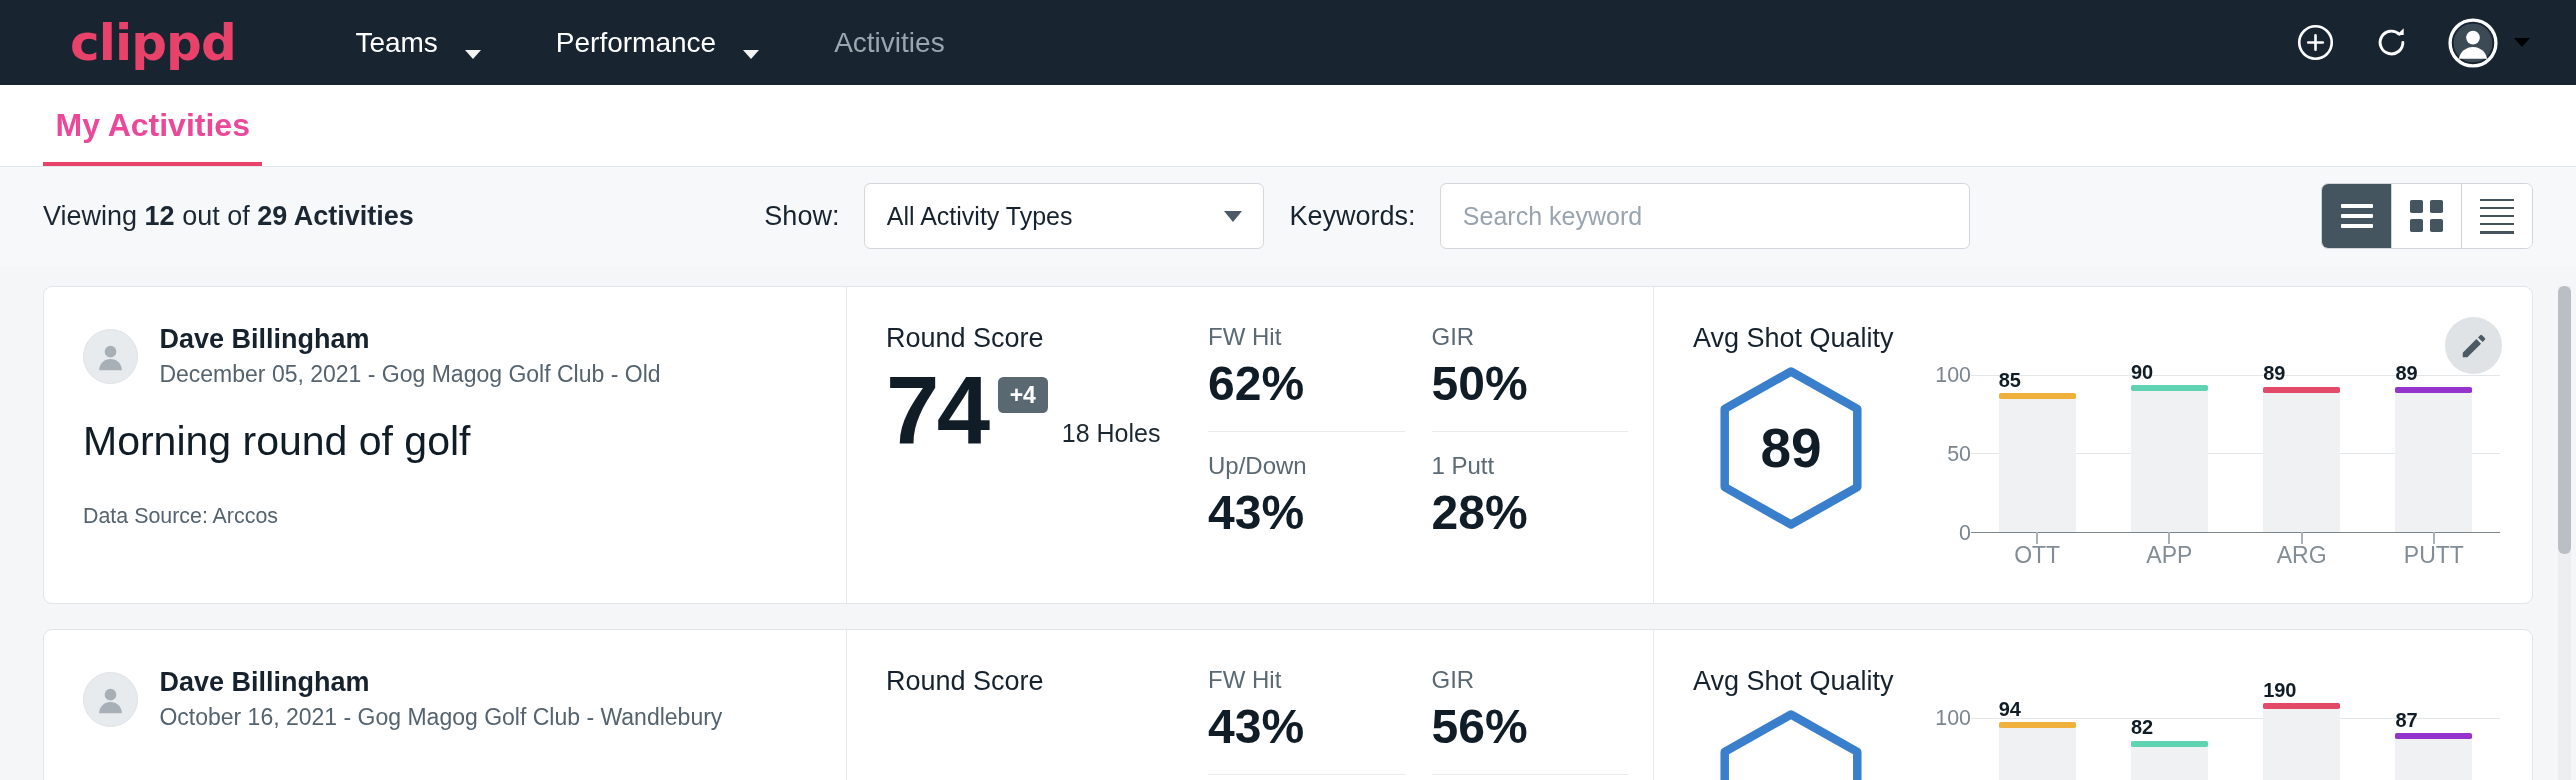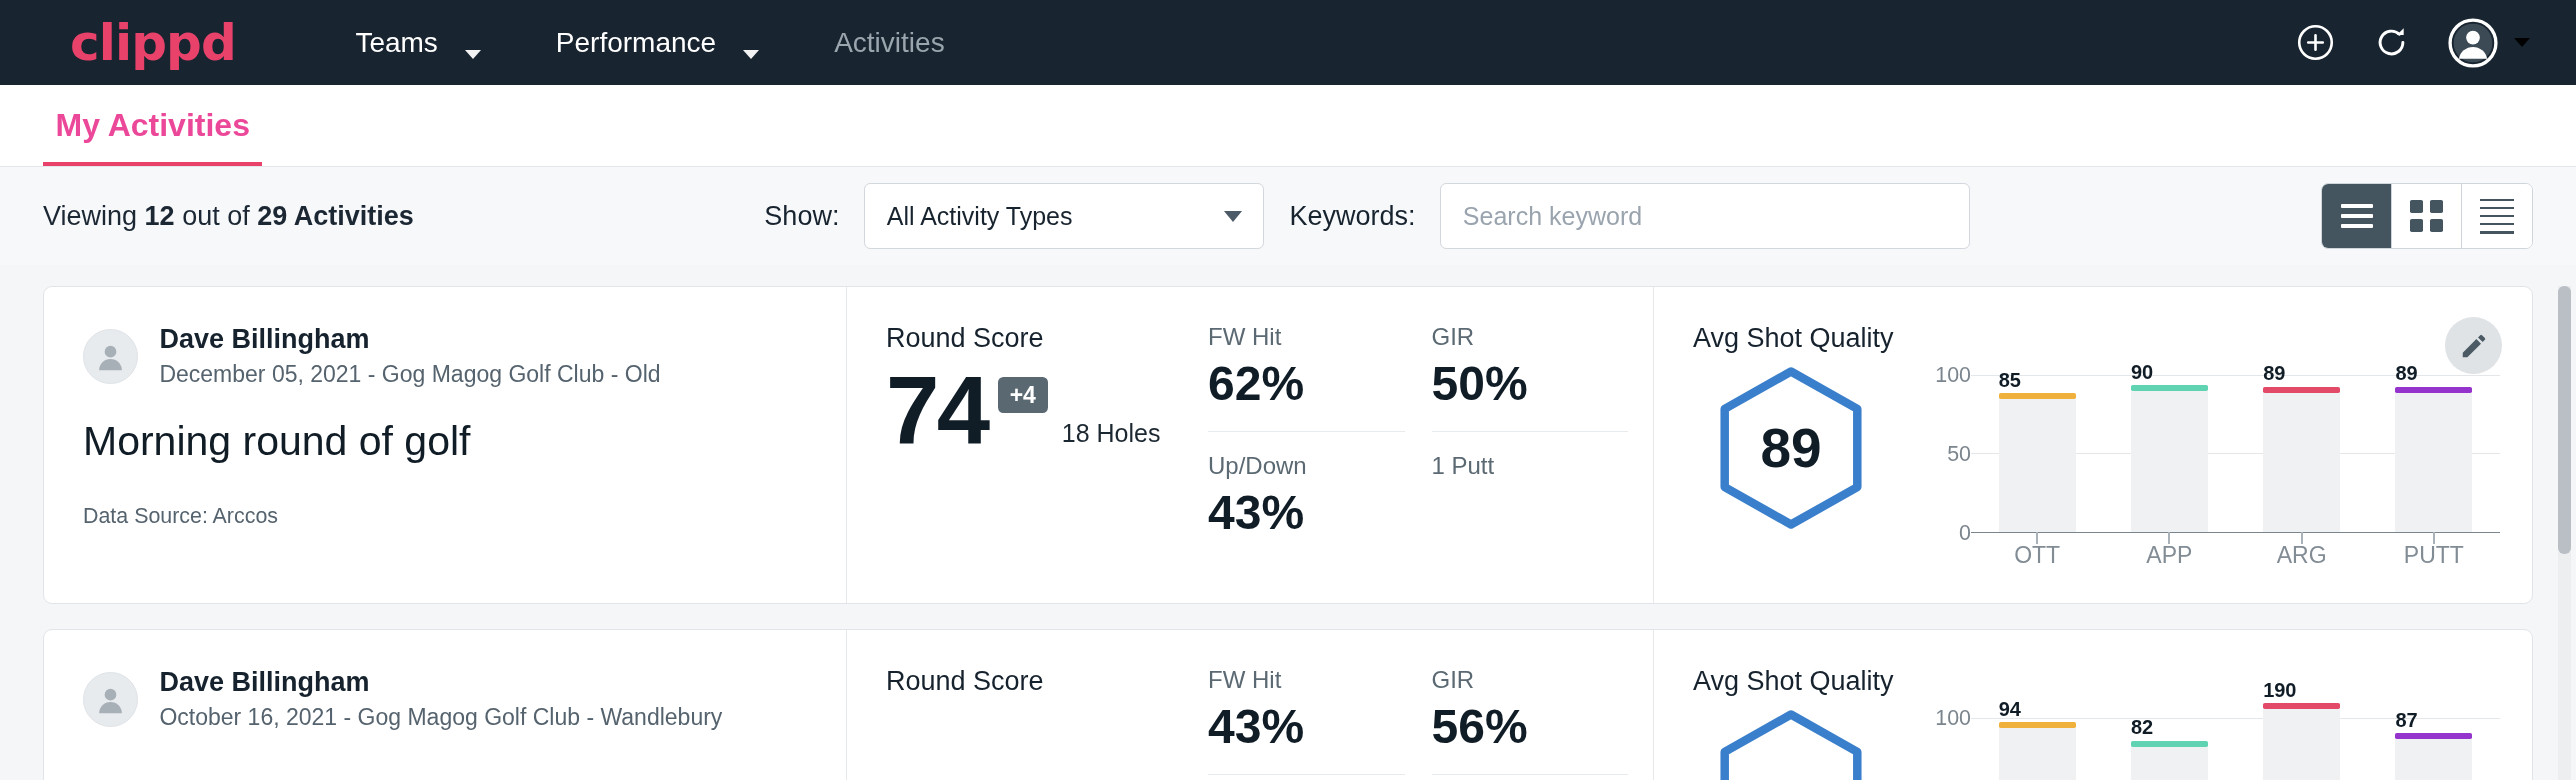--- a/index.html
+++ b/index.html
@@ -412,20 +412,21 @@
       <div class="stat-cell">
         <div class="stat-k">GIR</div>
         <div class="stat-v">50%</div>
       </div>
       <div class="stat-cell nb r2">
         <div class="stat-k">Up/Down</div>
         <div class="stat-v">43%</div>
       </div>
       <div class="stat-cell nb r2">
         <div class="stat-k">1 Putt</div>
+        <div class="stat-v">28%</div>
       </div>
     </div>
 
     <div class="col-quality">
       <div class="sec-title">Avg Shot Quality</div>
       <div class="q-body">
         <div class="hexwrap">
           <div class="hexbox">
             <svg width="170" height="170" viewBox="0 0 100 100">
               <polygon points="50,5 89,27 89,73 50,95 11,73 11,27" fill="#ffffff" stroke="#3a7fcc" stroke-width="5" stroke-linejoin="round"></polygon>

